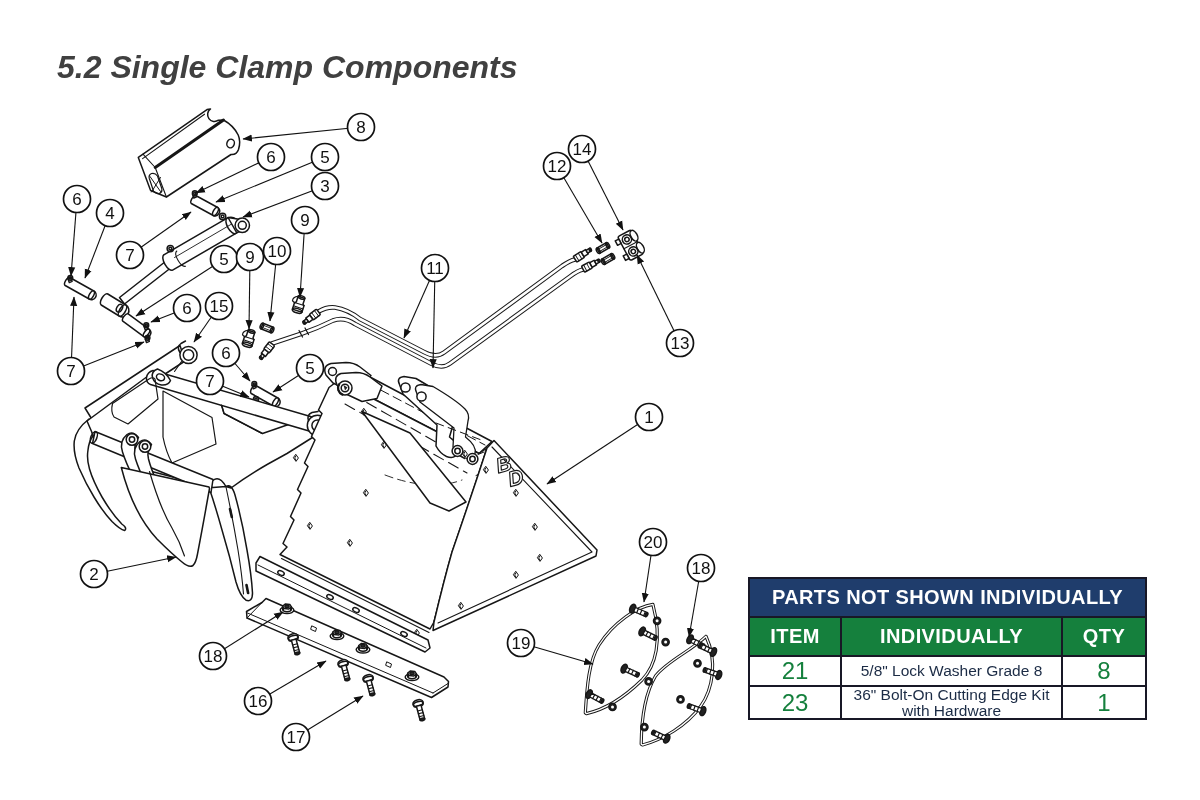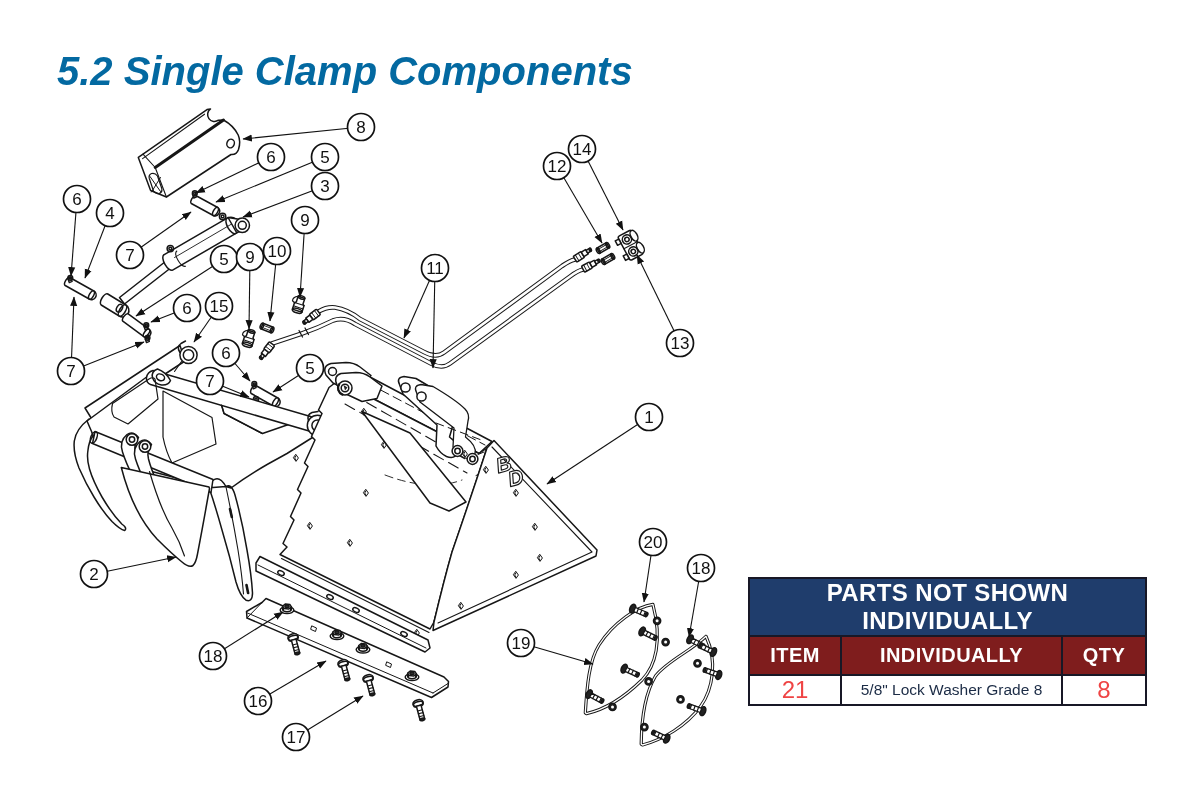--- a/index.html
+++ b/index.html
@@ -1,26 +1,26 @@
 <!DOCTYPE html>
 <html><head>
 <meta charset="utf-8">
 <style>
   html,body{margin:0;padding:0;background:#ffffff;width:1200px;height:800px;overflow:hidden;}
   #page{position:relative;width:1200px;height:800px;font-family:"Liberation Sans",sans-serif;}
-  #title{position:absolute;left:57px;top:49px;font-size:40px;color:#0369a1;white-space:nowrap;}
+  #title{position:absolute;left:57px;top:49px;font-size:32px;color:#404040;white-space:nowrap;}
   #title .num{font-weight:bold;font-style:italic;letter-spacing:0;}
   #title .txt{font-weight:bold;font-style:italic;letter-spacing:0;}
   svg{position:absolute;left:0;top:0;}
   
   #ptable{position:absolute;left:748px;top:577px;width:399px;border-collapse:collapse;color:#132c52;}
   #ptable td,#ptable th{border:2.5px solid #181826;text-align:center;vertical-align:middle;padding:0;}
-  #ptable .hdr{background:#1f3d6c;color:#ffffff;font-weight:bold;font-size:24px;height:37px;letter-spacing:.4px;}
-  #ptable .hdr2{background:#7f1d1d;color:#ffffff;font-weight:bold;font-size:20px;height:37px;letter-spacing:.4px;}
-  #ptable .num{font-size:24px;font-weight:400;color:#ef4444;}
+  #ptable .hdr{background:#1f3d6c;color:#ffffff;font-weight:bold;font-size:20px;height:37px;letter-spacing:.4px;}
+  #ptable .hdr2{background:#15803d;color:#ffffff;font-weight:bold;font-size:20px;height:37px;letter-spacing:.4px;}
+  #ptable .num{font-size:24px;font-weight:400;color:#15803d;}
   #ptable .des{font-size:15.5px;color:#1b2b45;line-height:1.0;}
   #ptable tr.r1{height:29px}
   #ptable tr.r2{height:29px}
   #ptable tr.r3{height:26px}
 </style>
 </head>
 <body>
 <div id="page">
   <div id="title"><span class="num">5.2</span> <span class="txt">Single Clamp Components</span></div>
 
@@ -475,15 +475,20 @@
     <tr>
           <td class="hdr2" style="width:90px">ITEM</td>
           <td class="hdr2" style="width:219px">INDIVIDUALLY</td>
           <td class="hdr2">QTY</td>
         </tr>
     <tr class="r1">
           <td class="num">21</td>
           <td class="des">5/8" Lock Washer Grade 8</td>
           <td class="num">8</td>
         </tr>
+    <tr class="r3">
+          <td class="num">23</td>
+          <td class="des">36" Bolt-On Cutting Edge Kit<br>with Hardware</td>
+          <td class="num">1</td>
+        </tr>
   </tbody>
     </table>
 </div>
 
 </body></html>

